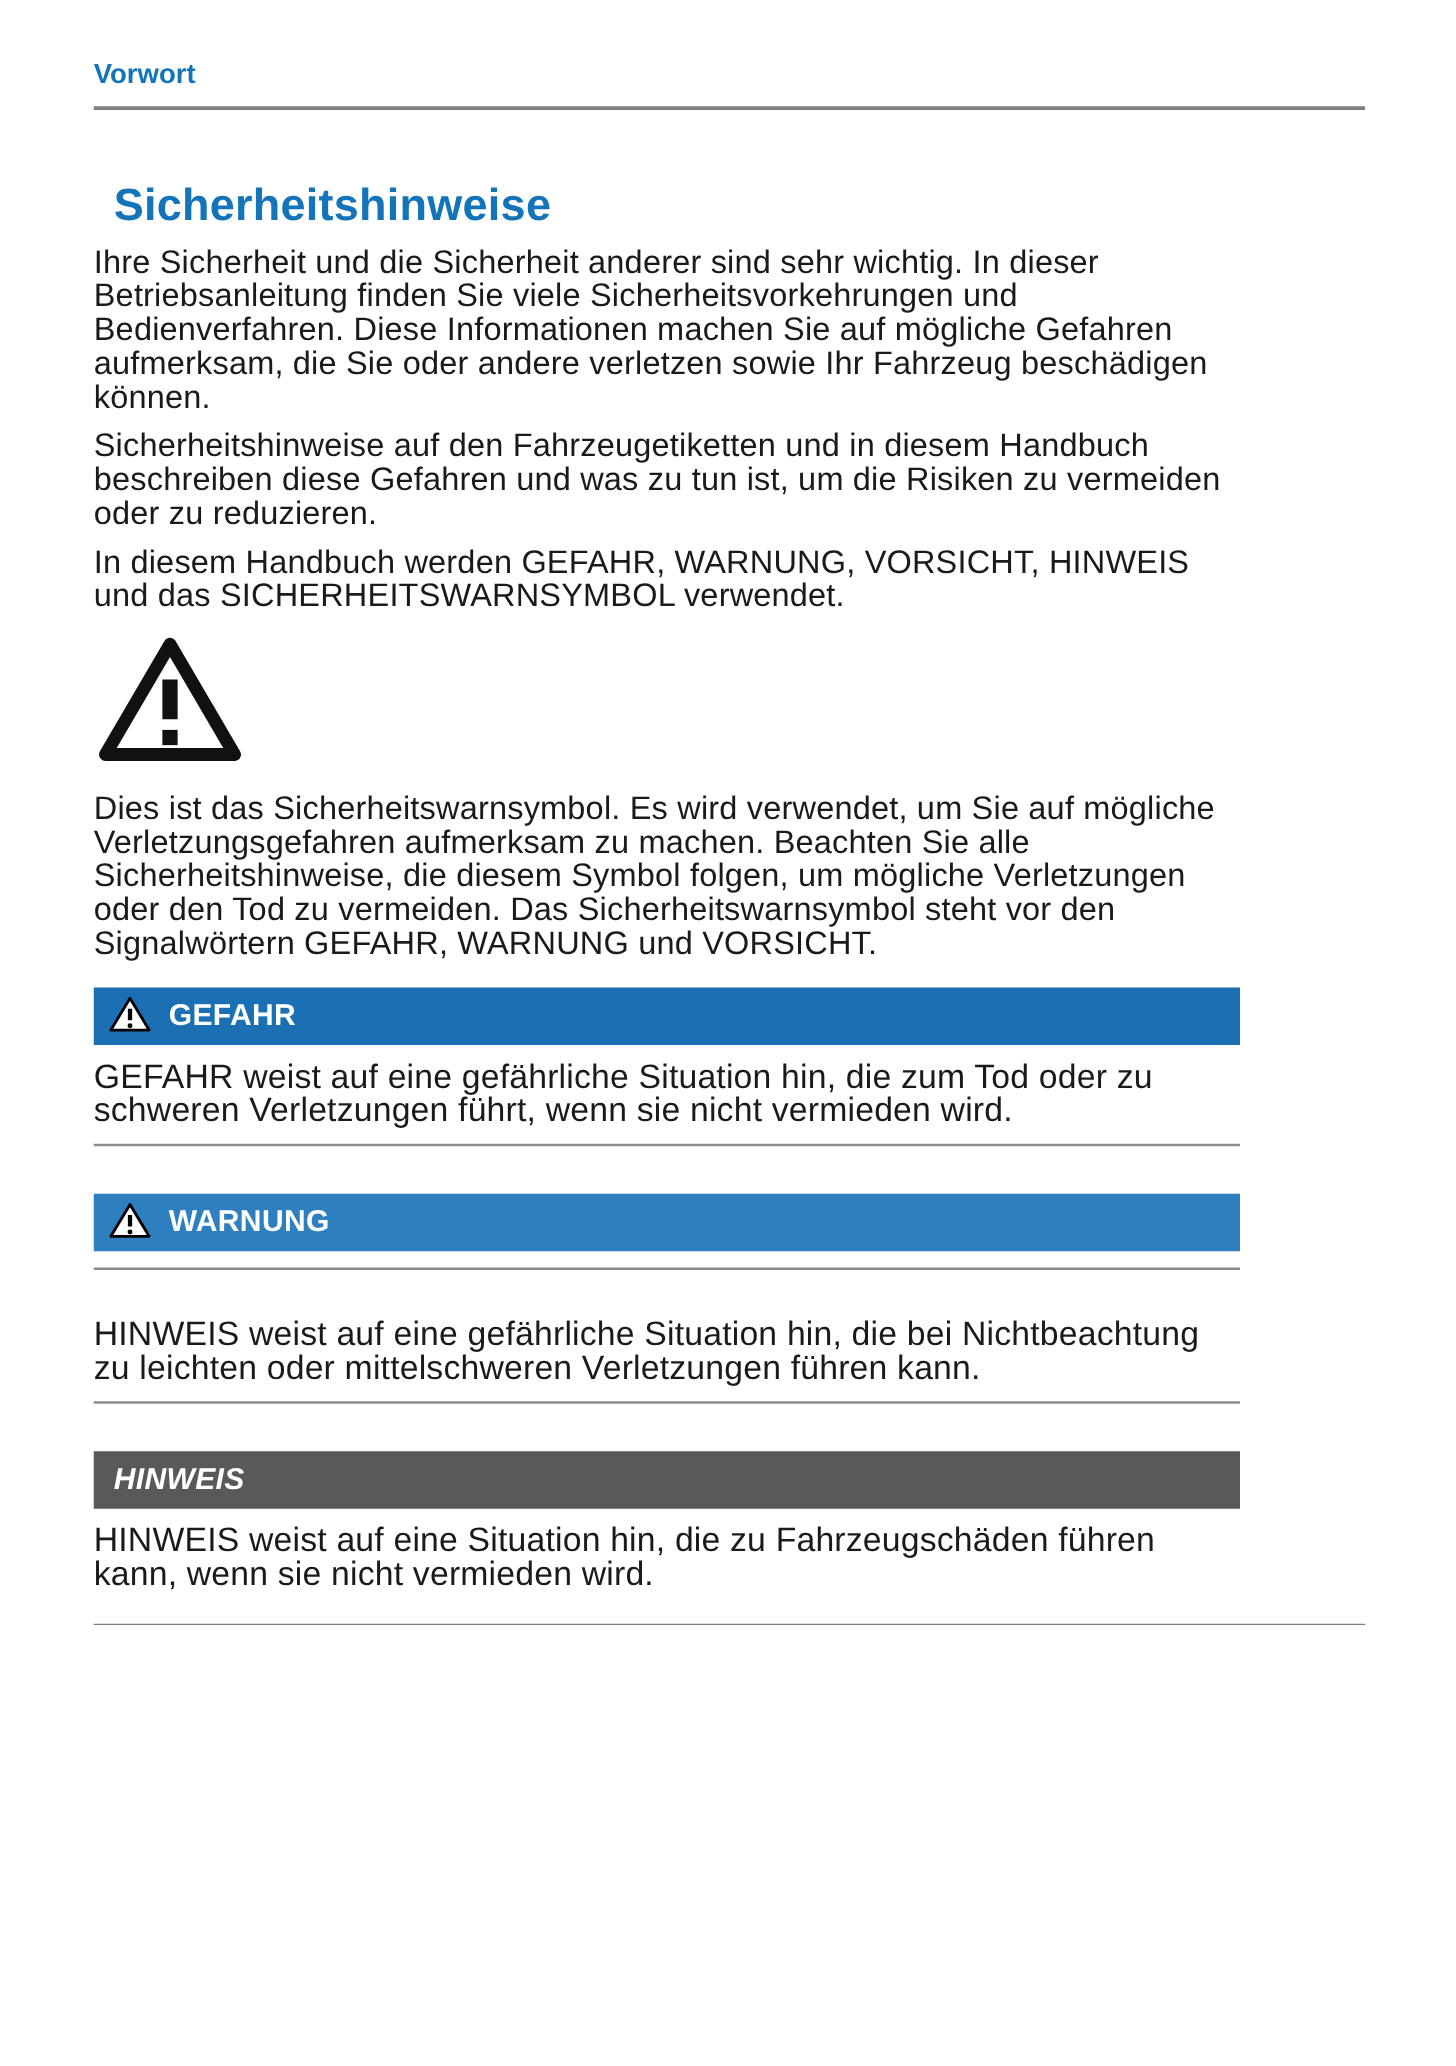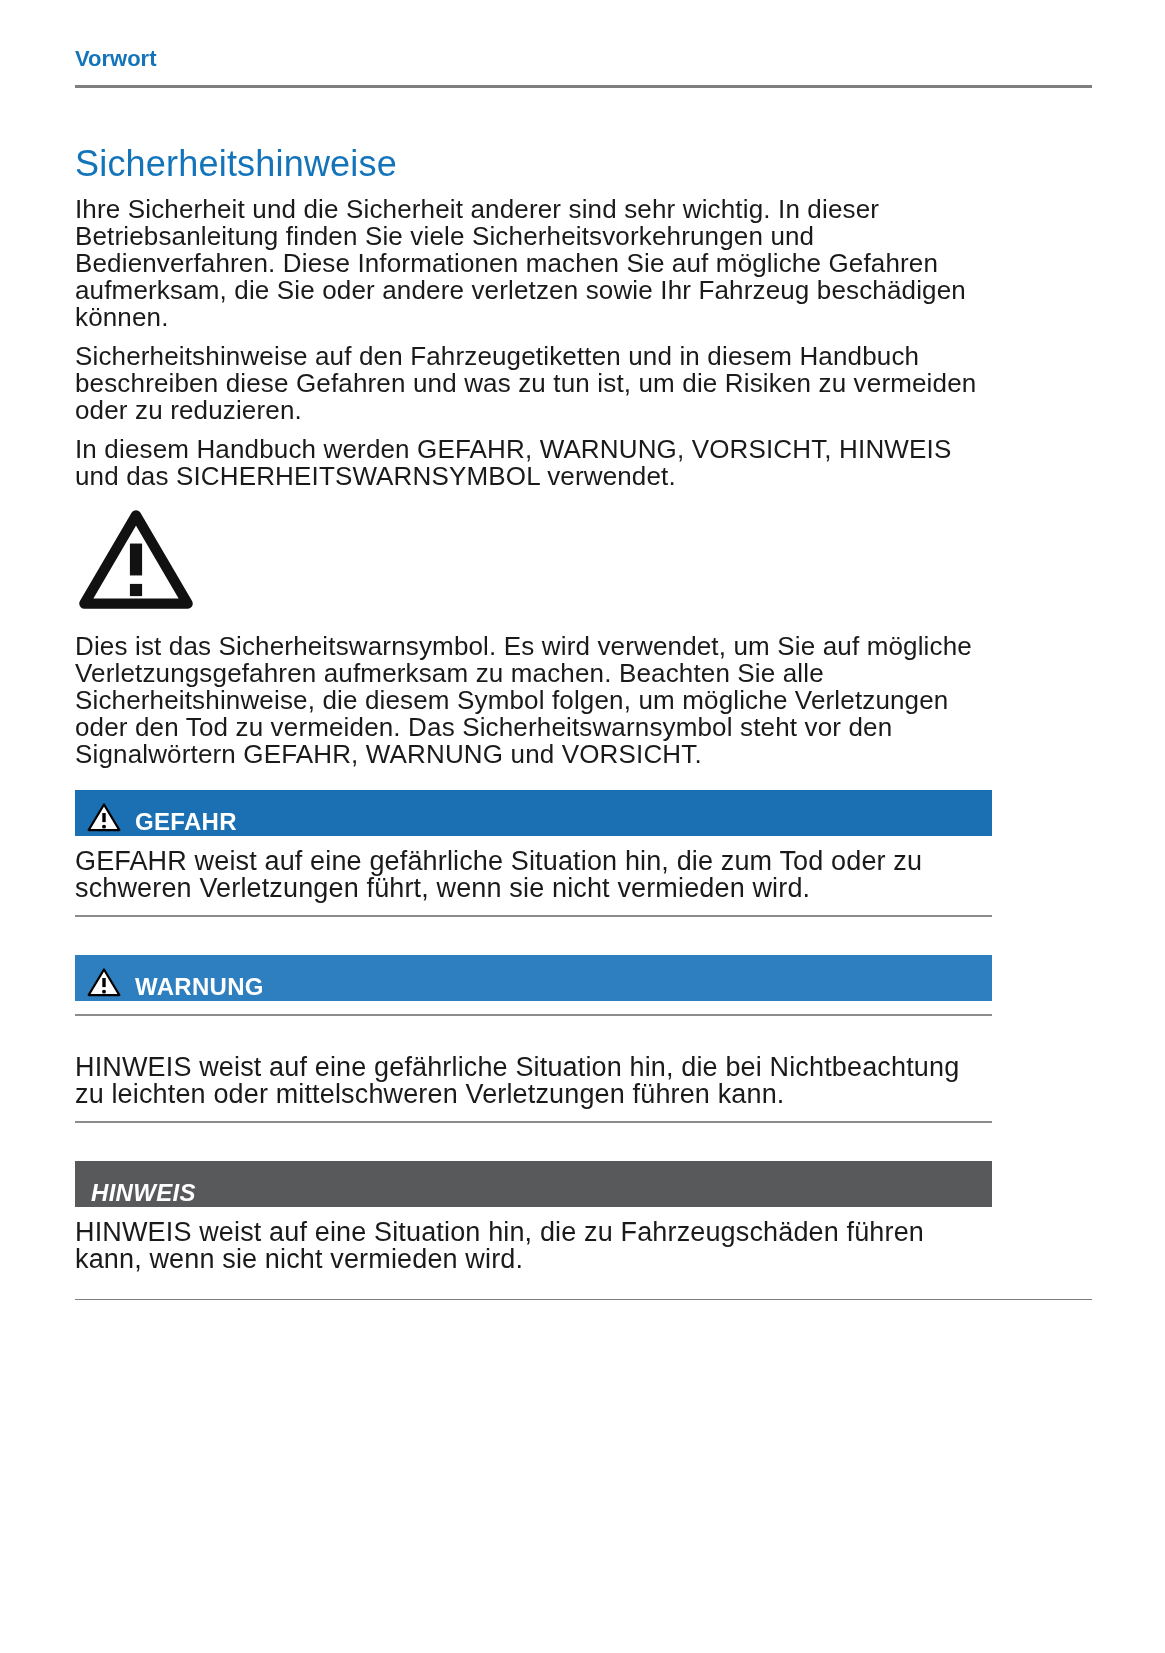--- a/index.html
+++ b/index.html
@@ -9,32 +9,32 @@
     font-family:"Liberation Sans", sans-serif; color:#1a1a1a;
   }
   .vorwort {
     font-size:22px; line-height:26px; font-weight:bold;
     color:var(--accent-blue,#1474ba);
   }
   .header-rule {
     height:3px; background:#7f7f7f; margin-top:13px; margin-right:-100px;
   }
   h1.title {
-    margin:56px 0 0 0; font-size:36px; line-height:40px; font-weight:normal;
+    margin:56px 0 0 16px; font-size:36px; line-height:40px; font-weight:bold;
     color:var(--accent-blue,#1474ba); letter-spacing:0.2px;
   }
   p.body-text {
     margin:12px 0 0 0; font-size:26px; line-height:27px; letter-spacing:0.15px;
   }
   .alert-symbol { margin-top:16px; }
   .alert-symbol svg { display:block; }
   .notice { margin-top:38px; }
   .notice.first { margin-top:22px; }
   .notice-banner {
-    height:46px; display:flex; align-items:flex-end; padding-left:12px;
+    height:46px; display:flex; align-items:center; padding-left:12px;
     box-sizing:border-box;
   }
   .notice-banner.blue-1 { background:var(--banner-blue-1,#1b70b3); }
   .notice-banner.blue-2 { background:var(--banner-blue-2,#2e7fc0); }
   .notice-banner.gray   { background:var(--banner-gray,#77787b); }
   .notice-banner.dark   { background:var(--banner-dark,#58595b); padding-left:16px; }
   .notice-banner .label {
     color:#ffffff; font-size:24px; font-weight:bold; margin-left:14px;
     letter-spacing:0.3px;
   }

